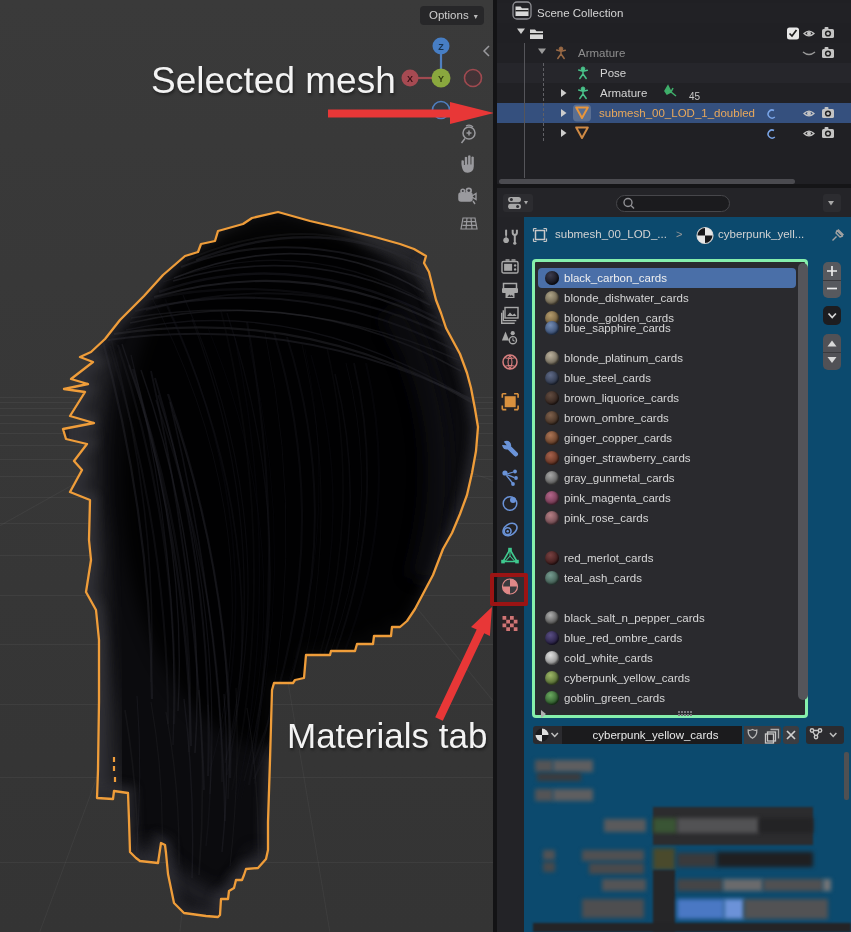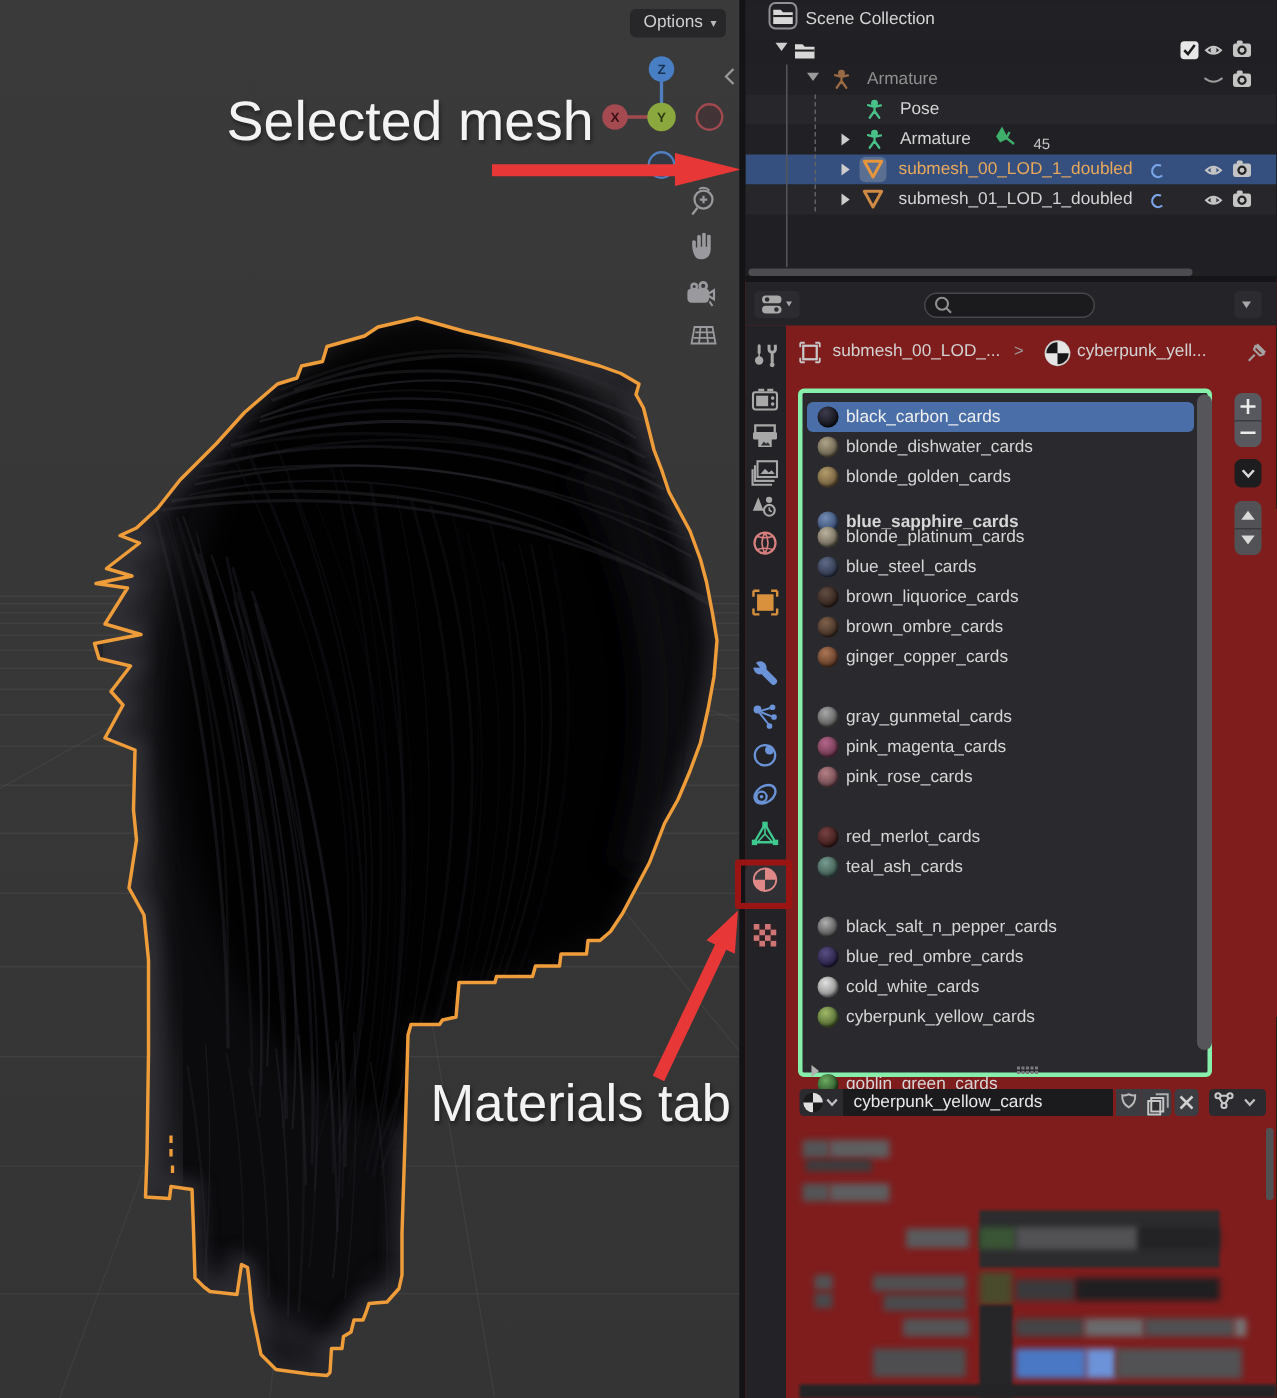--- a/index.html
+++ b/index.html
@@ -21,21 +21,21 @@
 #optbtn .car { font-size:8px; color:#bbb; margin-left:5px; }
 #redbox { position:absolute; left:490px; top:573px; width:38px; height:33px;
   border:4px solid #9b1414; border-radius:2px; z-index:60; }
 
 #sep { position:absolute; left:493px; top:0; width:4px; height:932px; background:#131315; }
 #outliner { position:absolute; left:497px; top:0; width:354px; height:186px;
   background:#202024; overflow:hidden; }
 .orow { position:absolute; left:0; width:354px; height:20px; font-size:11.5px;
   color:#d4d4d4; line-height:20px; }
 #props { position:absolute; left:497px; top:186px; width:354px; height:746px;
-  background:#7f1d1d; }
+  background:#0c4a6e;text-align:center; }
 #phead { position:absolute; left:0; top:2px; width:354px; height:29px; background:#242428; }
 #ptabs { position:absolute; left:0; top:31px; width:27px; height:715px; background:#232327; }
 .txt { position:absolute; white-space:nowrap; }
 
 #matlist { position:absolute; left:35px; top:73px; width:276px; height:459px;
   background:#2a2a2e; border:3px solid #86efac; border-radius:4px; }
 .mrow { position:absolute; left:3px; width:258px; height:20px; line-height:20px;
   font-size:11.5px; color:#d6d6d6; border-radius:4px; }
 .mrow .nm { position:absolute; left:26px; top:0; }
 .msph { position:absolute; left:7px; top:3px; width:14px; height:14px; border-radius:50%; }
@@ -213,23 +213,20 @@
     <div class="orow" style="top:63px;background:#26262b">
         <span style="position:absolute;left:103px">Pose</span>
       </div>
     <div class="orow" style="top:83px;background:#212125">
         <span style="position:absolute;left:103px">Armature</span>
         <span style="position:absolute;left:192px;top:4px;font-size:10px;color:#c8c8c8">45</span>
       </div>
     <div class="orow" style="top:103px;background:#35507e;color:#e8a85c">
         <span style="position:absolute;left:102px">submesh_00_LOD_1_doubled</span>
       </div>
-    <div class="orow" style="top:123px;background:#26262b">
-        <span style="position:absolute;left:102px">submesh_01_LOD_1_doubled</span>
-      </div>
     <div style="position:absolute;left:27px;top:43px;width:1px;height:135px;background:#55555a"></div>
     <div style="position:absolute;left:46px;top:63px;width:1px;height:78px;background:transparent;border-left:1px dashed #606065"></div>
     <div style="position:absolute;left:2px;top:179px;width:296px;height:5px;background:#4b4b50;border-radius:3px"></div>
     <svg class="abs" style="left:0;top:0" width="354" height="186" viewBox="0 0 354 186">
       <defs>
         <g id="ic-eye">
           <path d="M1,5.5 Q6,0.8 11,5.5 Q6,10.2 1,5.5 Z" fill="none" stroke="#c4c4c4" stroke-width="1.3"></path>
           <circle cx="6" cy="5.5" r="2" fill="#c4c4c4"></circle>
         </g>
         <g id="ic-cam">
@@ -335,21 +332,21 @@
           <span class="nm">black_carbon_cards</span>
         </div>
 <div class="mrow" style="top:26px;">
           <i class="msph" style="background:radial-gradient(circle at 38% 30%,#ada387,#655c4a 72%);box-shadow:inset -1px -1px 2px rgba(0,0,0,.55)"></i>
           <span class="nm">blonde_dishwater_cards</span>
         </div>
 <div class="mrow" style="top:46px;">
           <i class="msph" style="background:radial-gradient(circle at 38% 30%,#b49b6c,#6d5a3a 72%);box-shadow:inset -1px -1px 2px rgba(0,0,0,.55)"></i>
           <span class="nm">blonde_golden_cards</span>
         </div>
-<div class="mrow" style="top:76px;font-weight:bold;">
+<div class="mrow" style="top:56px;">
           <i class="msph" style="background:radial-gradient(circle at 38% 30%,#748cb4,#34496d 72%);box-shadow:inset -1px -1px 2px rgba(0,0,0,.55)"></i>
           <span class="nm">blue_sapphire_cards</span>
         </div>
 <div class="mrow" style="top:86px;">
           <i class="msph" style="background:radial-gradient(circle at 38% 30%,#bbb19d,#6b6456 72%);box-shadow:inset -1px -1px 2px rgba(0,0,0,.55)"></i>
           <span class="nm">blonde_platinum_cards</span>
         </div>
 <div class="mrow" style="top:126px;">
           <i class="msph" style="background:radial-gradient(circle at 38% 30%,#624c40,#2f211c 72%);box-shadow:inset -1px -1px 2px rgba(0,0,0,.55)"></i>
           <span class="nm">brown_liquorice_cards</span>
@@ -359,20 +356,24 @@
           <span class="nm">blue_steel_cards</span>
         </div>
 <div class="mrow" style="top:146px;">
           <i class="msph" style="background:radial-gradient(circle at 38% 30%,#7f614c,#3e2d22 72%);box-shadow:inset -1px -1px 2px rgba(0,0,0,.55)"></i>
           <span class="nm">brown_ombre_cards</span>
         </div>
 <div class="mrow" style="top:166px;">
           <i class="msph" style="background:radial-gradient(circle at 38% 30%,#ac7555,#5d3925 72%);box-shadow:inset -1px -1px 2px rgba(0,0,0,.55)"></i>
           <span class="nm">ginger_copper_cards</span>
         </div>
+<div class="mrow" style="top:186px;">
+          <i class="msph" style="background:radial-gradient(circle at 38% 30%,#a7624c,#5d2f20 72%);box-shadow:inset -1px -1px 2px rgba(0,0,0,.55)"></i>
+          <span class="nm">ginger_strawberry_cards</span>
+        </div>
 <div class="mrow" style="top:206px;">
           <i class="msph" style="background:radial-gradient(circle at 38% 30%,#a8a8a8,#555555 72%);box-shadow:inset -1px -1px 2px rgba(0,0,0,.55)"></i>
           <span class="nm">gray_gunmetal_cards</span>
         </div>
 <div class="mrow" style="top:226px;">
           <i class="msph" style="background:radial-gradient(circle at 38% 30%,#b4668b,#69344b 72%);box-shadow:inset -1px -1px 2px rgba(0,0,0,.55)"></i>
           <span class="nm">pink_magenta_cards</span>
         </div>
 <div class="mrow" style="top:246px;">
           <i class="msph" style="background:radial-gradient(circle at 38% 30%,#b67f85,#68454c 72%);box-shadow:inset -1px -1px 2px rgba(0,0,0,.55)"></i>
@@ -395,21 +396,21 @@
           <span class="nm">cold_white_cards</span>
         </div>
 <div class="mrow" style="top:366px;">
           <i class="msph" style="background:radial-gradient(circle at 38% 30%,#594e84,#231c3d 72%);box-shadow:inset -1px -1px 2px rgba(0,0,0,.55)"></i>
           <span class="nm">blue_red_ombre_cards</span>
         </div>
 <div class="mrow" style="top:406px;">
           <i class="msph" style="background:radial-gradient(circle at 38% 30%,#9eb867,#4e642f 72%);box-shadow:inset -1px -1px 2px rgba(0,0,0,.55)"></i>
           <span class="nm">cyberpunk_yellow_cards</span>
         </div>
-<div class="mrow" style="top:426px;margin-top:25px;">
+<div class="mrow" style="top:426px;">
           <i class="msph" style="background:radial-gradient(circle at 38% 30%,#6baa60,#295227 72%);box-shadow:inset -1px -1px 2px rgba(0,0,0,.55)"></i>
           <span class="nm">goblin_green_cards</span>
         </div>
 <div style="position:absolute;left:6px;top:448px;width:0;height:0;border-left:5px solid #b0b0b0;border-top:4px solid transparent;border-bottom:4px solid transparent"></div>
 <i style="position:absolute;left:143px;top:449px;width:1.5px;height:1.5px;background:#7a7a7e"></i>
         <i style="position:absolute;left:146px;top:449px;width:1.5px;height:1.5px;background:#7a7a7e"></i>
         <i style="position:absolute;left:149px;top:449px;width:1.5px;height:1.5px;background:#7a7a7e"></i>
         <i style="position:absolute;left:152px;top:449px;width:1.5px;height:1.5px;background:#7a7a7e"></i>
         <i style="position:absolute;left:155px;top:449px;width:1.5px;height:1.5px;background:#7a7a7e"></i>
         <i style="position:absolute;left:143px;top:452px;width:1.5px;height:1.5px;background:#7a7a7e"></i>

